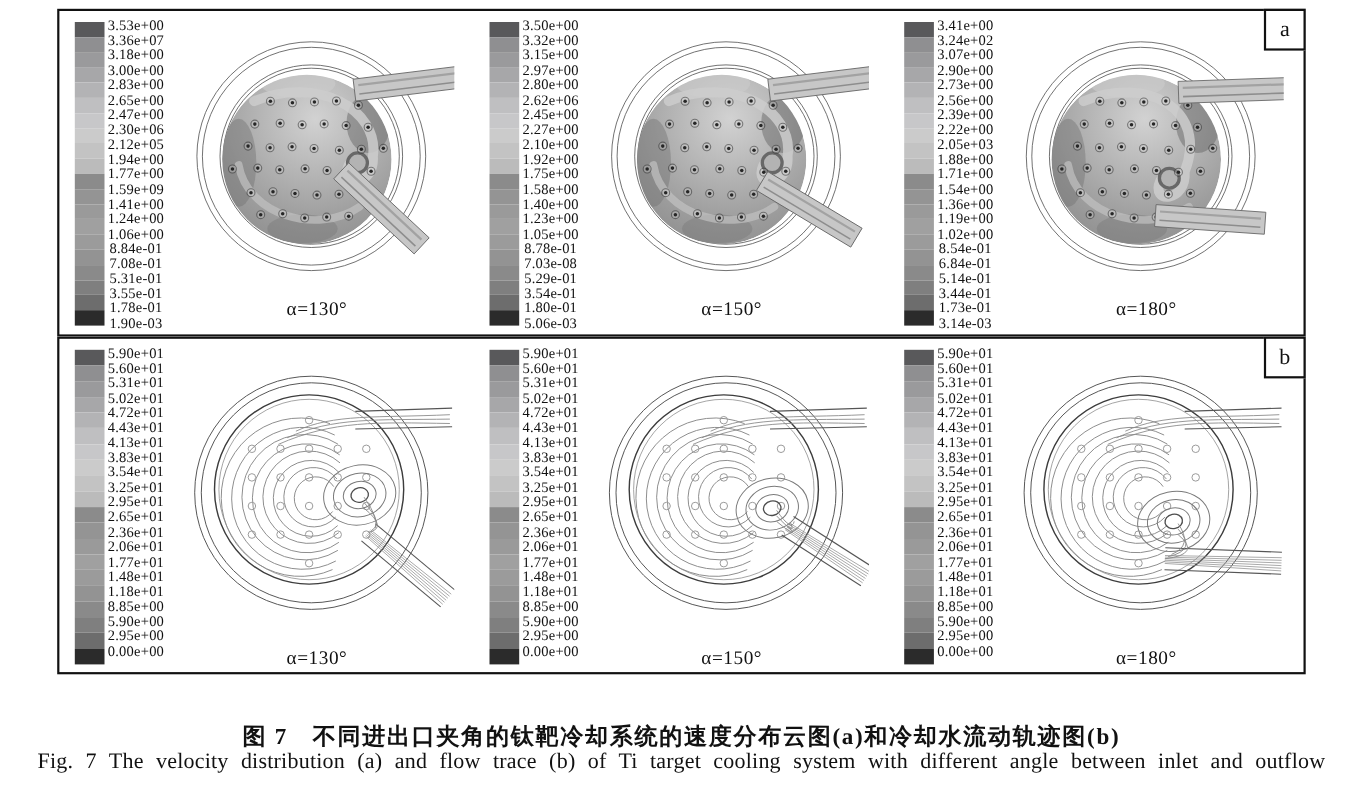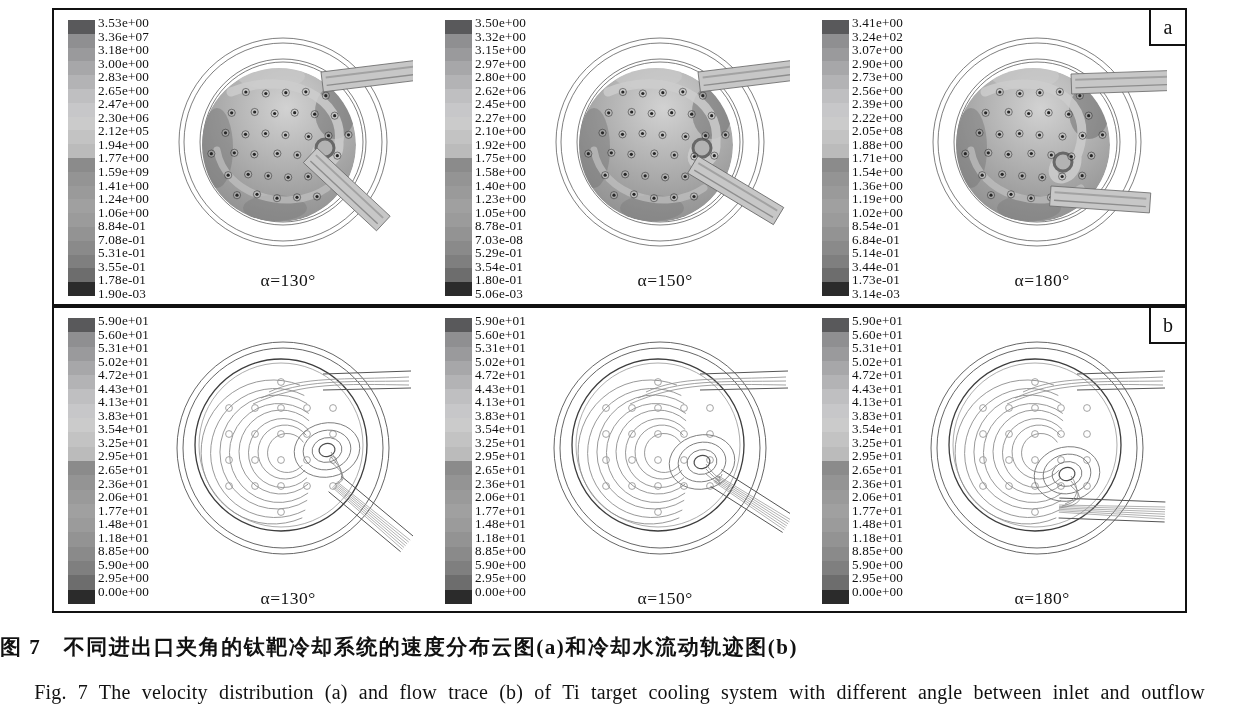--- a/index.html
+++ b/index.html
@@ -12,34 +12,34 @@
     border:2px solid #111;background:#fff;display:flex;
   }
   #panel-a{top:8px;height:298px;}
   #panel-b{top:306px;height:307px;}
   .corner-box{
     position:absolute;top:-2px;right:-2px;width:38px;height:38px;
     border:2px solid #111;background:#fff;display:flex;align-items:center;
     justify-content:center;font-size:20px;box-sizing:border-box;z-index:5;
   }
   .subfig{flex:1;display:flex;align-items:flex-start;padding-top:6px;min-width:0;}
-  .cbar{display:flex;margin-left:14px;}
+  .cbar{display:flex;margin-left:14px;text-align:center;}
   .cbar-strip{width:27px;display:flex;flex-direction:column;margin-top:4px;}
   #panel-a .cbar-strip{height:276px;}
   #panel-b .cbar-strip{height:286px;}
   .cbar-strip div{flex:1;}
   .cbar-labels{margin-left:3px;font-size:13.2px;line-height:13.55px;white-space:nowrap;letter-spacing:.2px;}
   .svg-wrap{position:relative;margin-left:14px;}
   .svg-wrap svg{display:block;}
   #panel-a svg{width:250px;height:262px;}
   #panel-b svg{width:250px;height:276px;}
   .alpha-label{text-align:center;font-size:17.5px;letter-spacing:.5px;margin-top:-8px;}
   #panel-b .alpha-label{margin-top:-2px;}
   .caption-zh{
-    position:absolute;top:633px;left:0;width:100%;
+    position:absolute;top:655px;left:0;width:100%;text-align:center;
     font-size:21px;font-weight:600;letter-spacing:1.5px;
   }
   .caption-en{
     position:absolute;top:681px;left:0;width:100%;text-align:center;
     font-size:20px;word-spacing:6px;letter-spacing:.2px;
   }
 </style>
 </head>
 <body>
 
@@ -396,21 +396,21 @@
         </div>
       <div class="cbar-labels">
           <div>3.41e+00</div>
           <div>3.24e+02</div>
           <div>3.07e+00</div>
           <div>2.90e+00</div>
           <div>2.73e+00</div>
           <div>2.56e+00</div>
           <div>2.39e+00</div>
           <div>2.22e+00</div>
-          <div>2.05e+08</div>
+          <div>2.05e+03</div>
           <div>1.88e+00</div>
           <div>1.71e+00</div>
           <div>1.54e+00</div>
           <div>1.36e+00</div>
           <div>1.19e+00</div>
           <div>1.02e+00</div>
           <div>8.54e-01</div>
           <div>6.84e-01</div>
           <div>5.14e-01</div>
           <div>3.44e-01</div>

